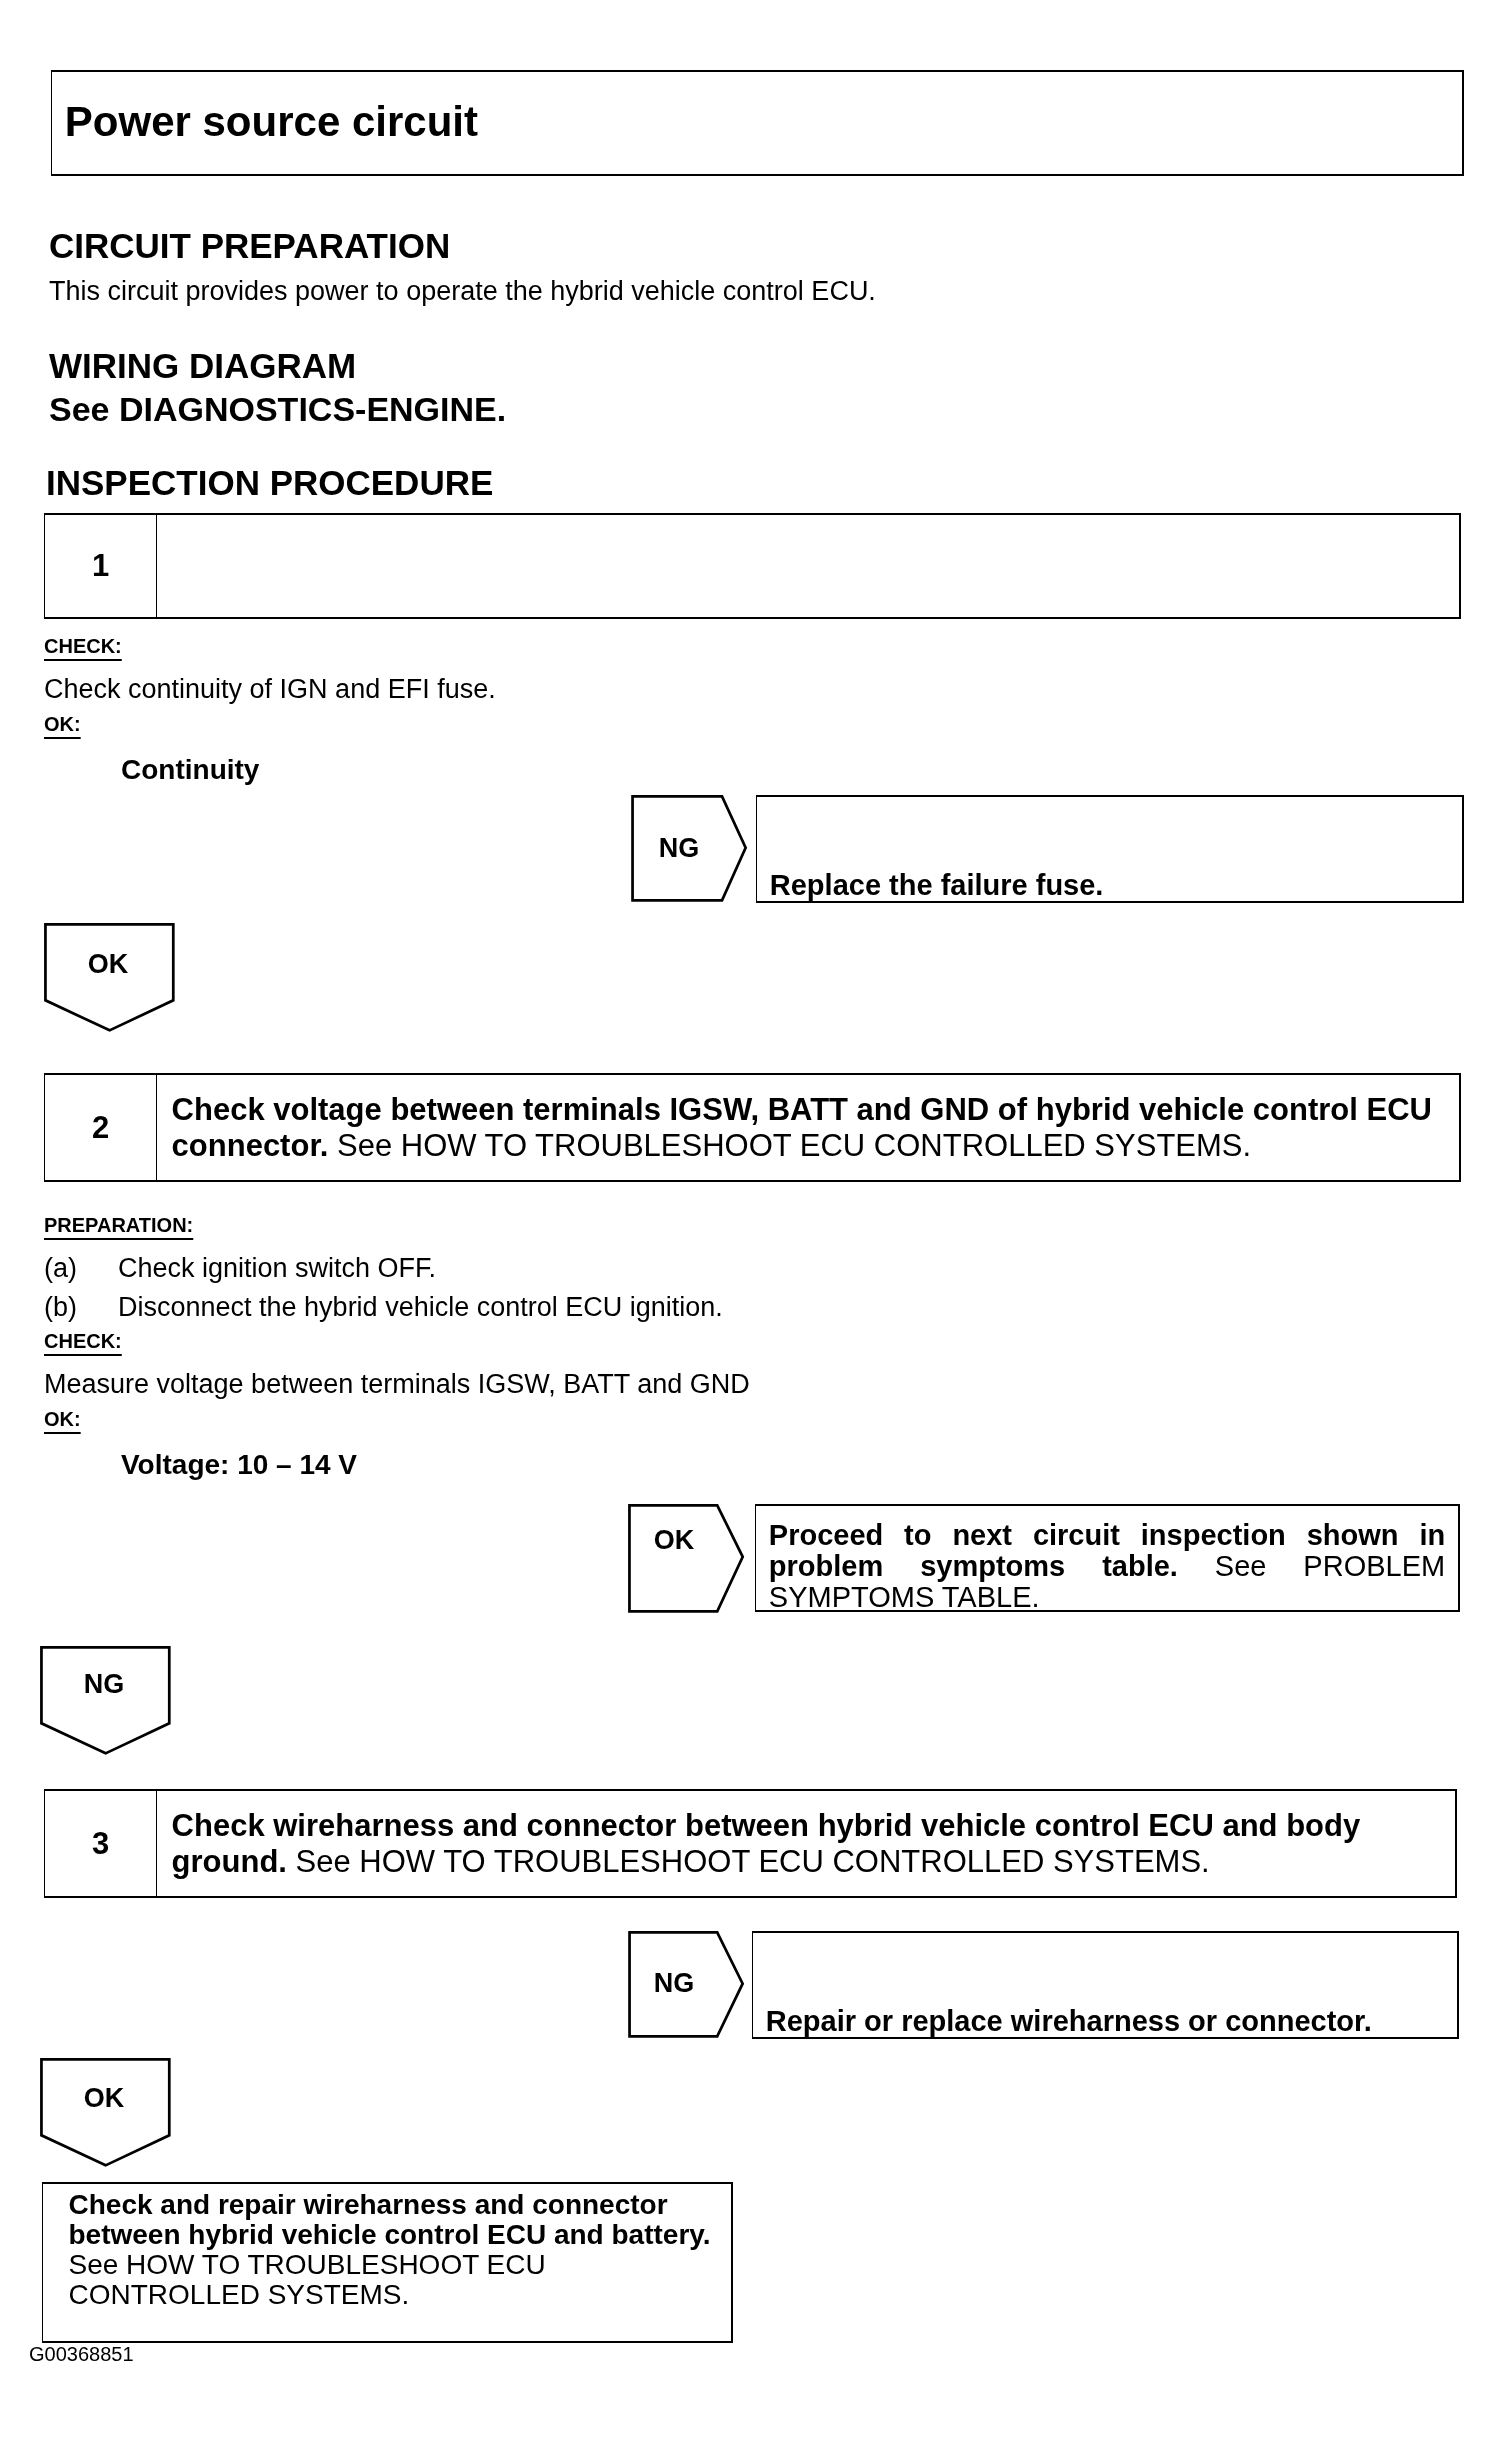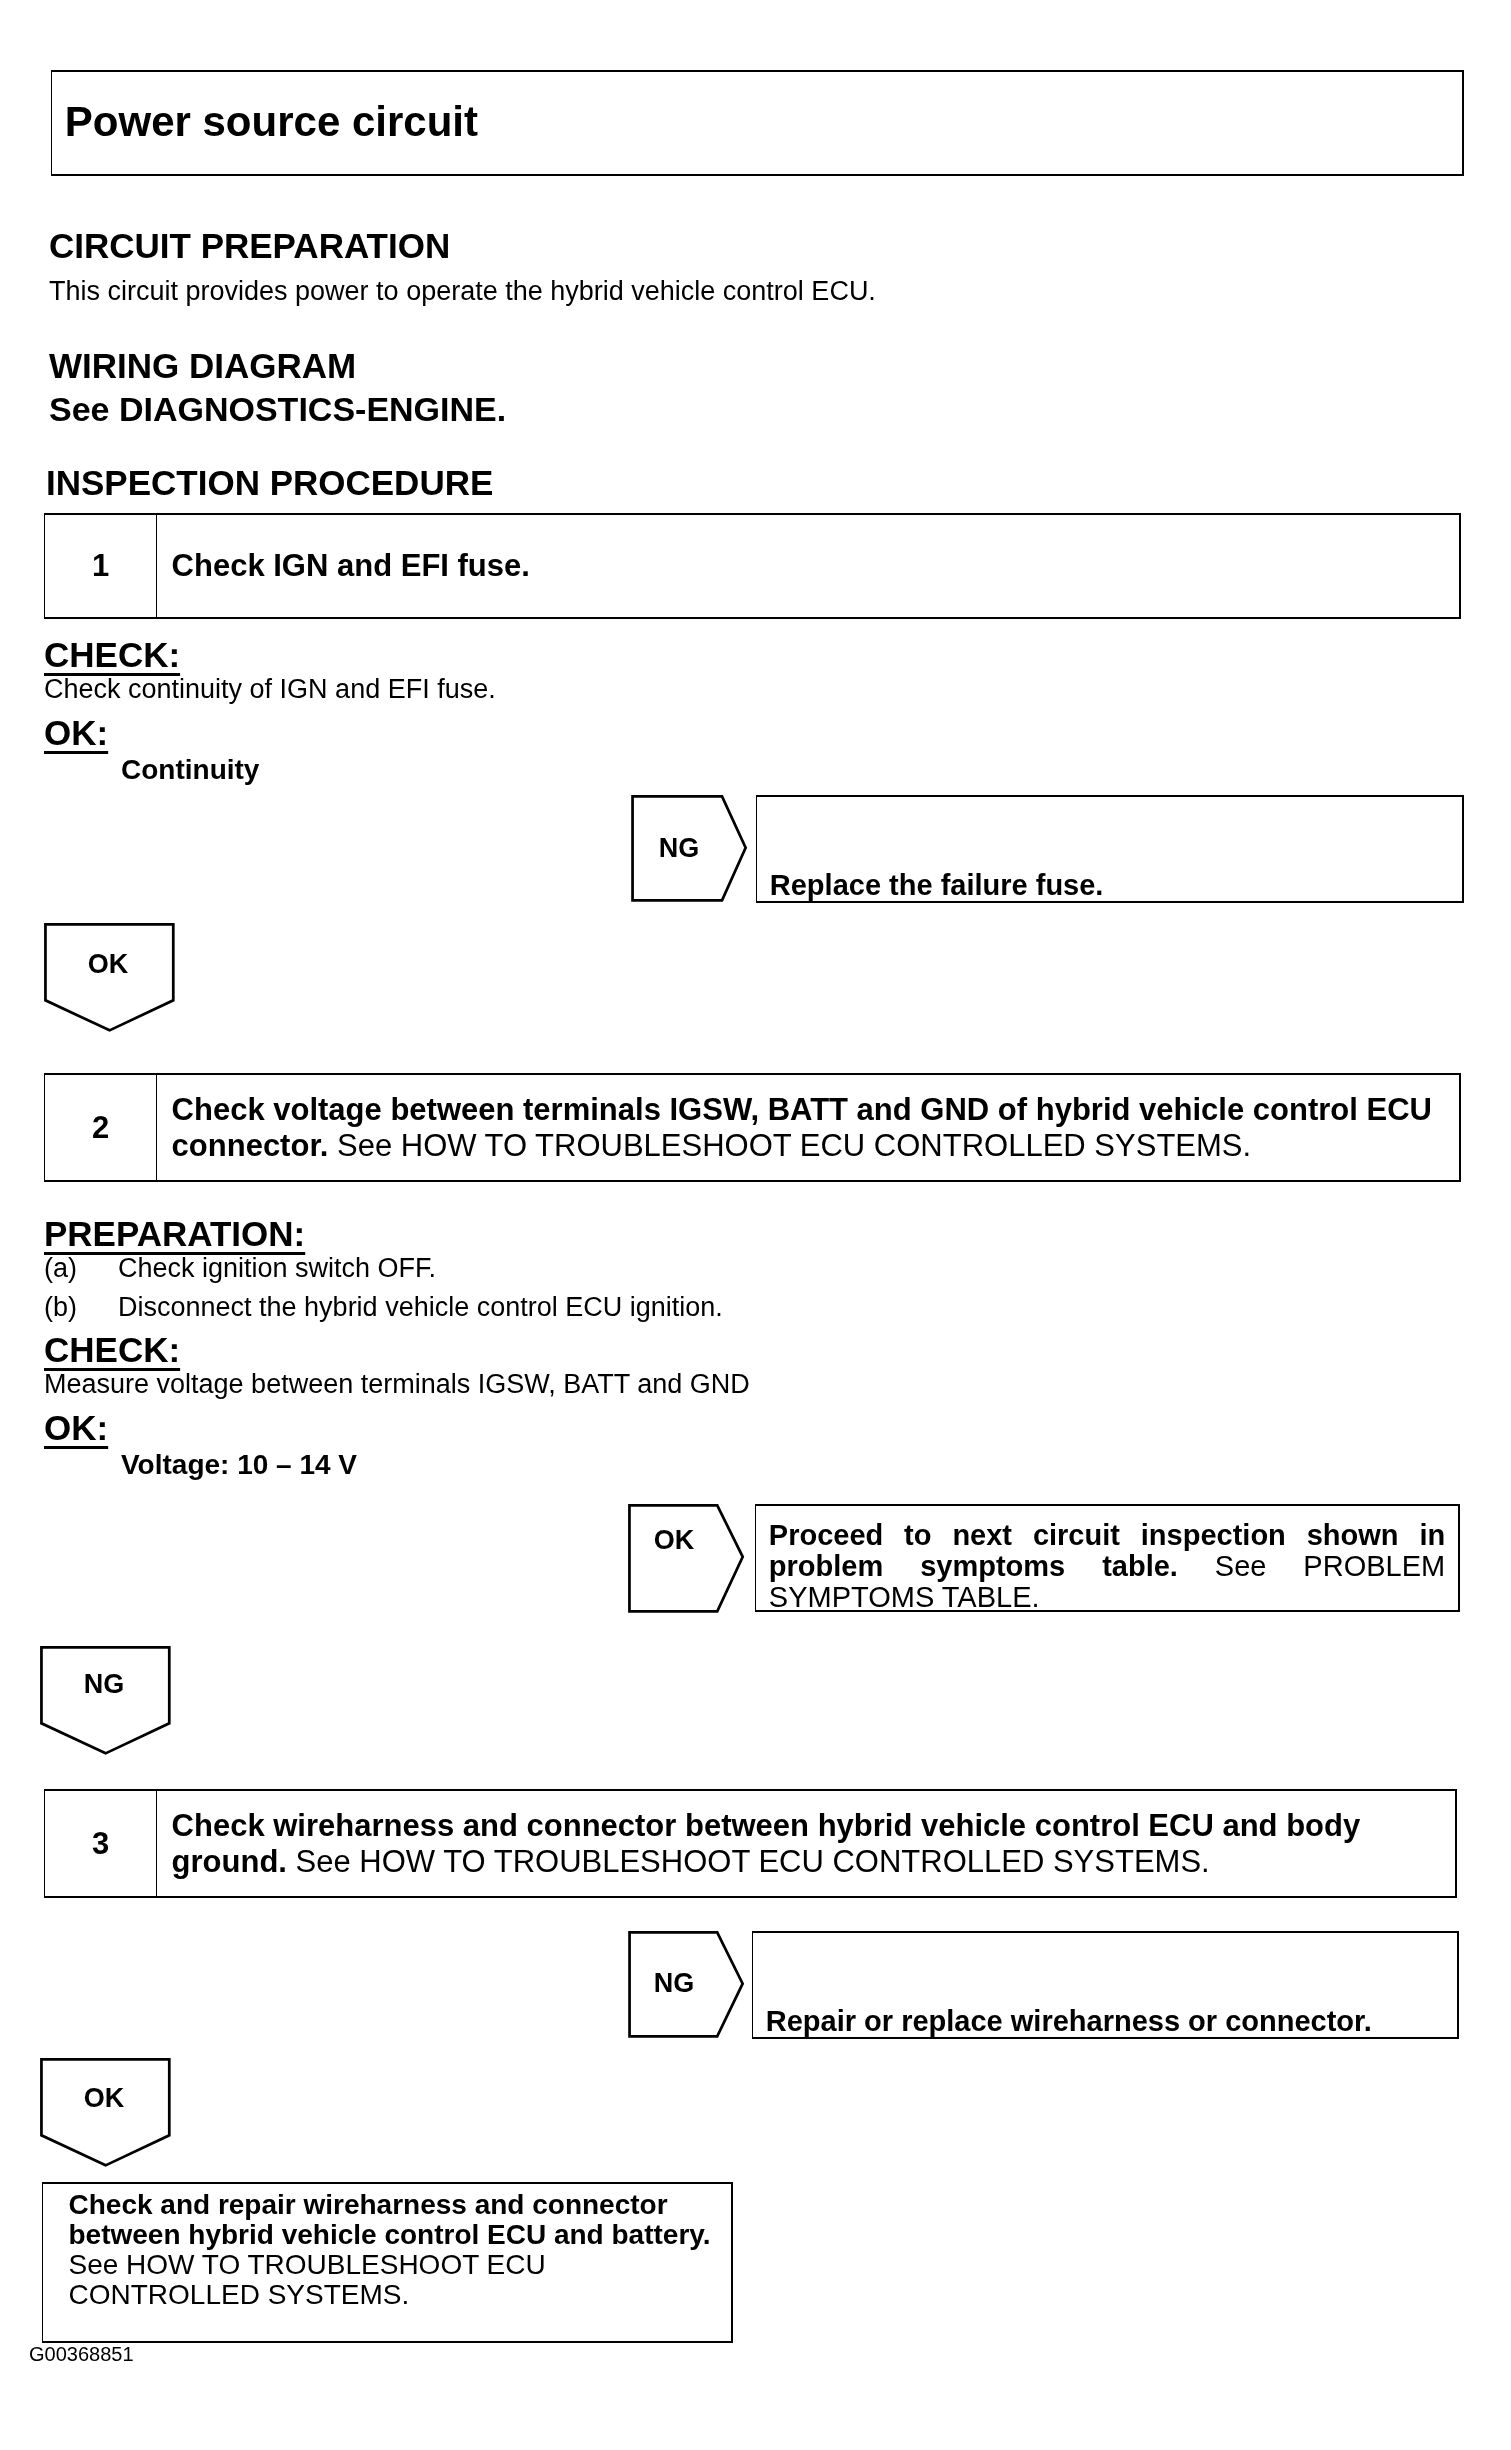--- a/index.html
+++ b/index.html
@@ -7,21 +7,21 @@
          font-family:"Liberation Sans", sans-serif; color:#000; }
   .abs { position:absolute; }
   .title-box { left:51px; top:70px; width:1410px; height:102px; border:2.7px solid #000; border-left-width:1.8px; }
   .title-box span { position:absolute; left:12.8px; top:25.5px; font-size:42px; font-weight:bold; }
   .h2 { font-size:35px; font-weight:bold; left:49px; }
   .body { font-size:27px; }
   .step { left:44px; width:1417px; border:2.7px solid #000; border-left-width:1.8px; display:flex; box-sizing:border-box; }
   .step .num { width:111px; border-right:1.8px solid #000; display:flex; align-items:center; justify-content:center; font-weight:bold; font-size:31px; }
   .step .txt { flex:1; padding:0 14.6px; display:flex; align-items:center; font-size:31px; line-height:36px; }
   .step .txt b { font-weight:bold; }
-  .lbl { font-size:35px; font-weight:bold; left:44px; text-decoration:underline; text-underline-offset:5.5px; }
+  .lbl { font-size:20px; font-weight:bold; left:44px; text-decoration:underline; text-underline-offset:5.5px; }
   .val { font-size:28px; font-weight:bold; left:121px; }
   .line { font-size:27px; left:44px; }
   .res { border:2.7px solid #000; border-left-width:1.8px; box-sizing:border-box; display:flex; align-items:flex-end; padding:0 12.8px; font-weight:bold; font-size:29px; line-height:31px; }
   svg.shape { position:absolute; overflow:visible; }
   .shape-label { position:absolute; font-weight:bold; font-size:27px; text-align:center; }
 </style>
 </head>
 <body>
 
 <div class="abs title-box">
@@ -31,21 +31,20 @@
 <div class="abs h2" style="top:226px;">CIRCUIT PREPARATION</div>
 <div class="abs body" style="left:49px;top:276px;">This circuit provides power to operate the hybrid vehicle control ECU.</div>
 
 <div class="abs h2" style="top:346px;">WIRING DIAGRAM</div>
 <div class="abs h2" style="top:390px;font-size:34px;">See DIAGNOSTICS-ENGINE.</div>
 
 <div class="abs h2" style="top:463px;left:46px;">INSPECTION PROCEDURE</div>
 
 <div class="abs step" style="top:513px;height:106px;">
   <div class="num">1</div>
-  <div class="txt" style="font-weight:bold;">Check IGN and EFI fuse.</div>
 </div>
 <div class="abs lbl" style="top:635px;">CHECK:</div>
 <div class="abs line" style="top:674px;">Check continuity of IGN and EFI fuse.</div>
 <div class="abs lbl" style="top:713px;">OK:</div>
 <div class="abs val" style="top:754px;">Continuity</div>
 
 <svg class="shape" style="left:631px;top:795px;" width="123" height="109" viewBox="0 0 135 120">
   <polygon points="1.5,1.5 100,1.5 126,58 100,116 1.5,116" fill="#fff" stroke="#000" stroke-width="3"></polygon>
 </svg>
 <div class="shape-label" style="left:638px;top:833px;width:82px;">NG</div>

